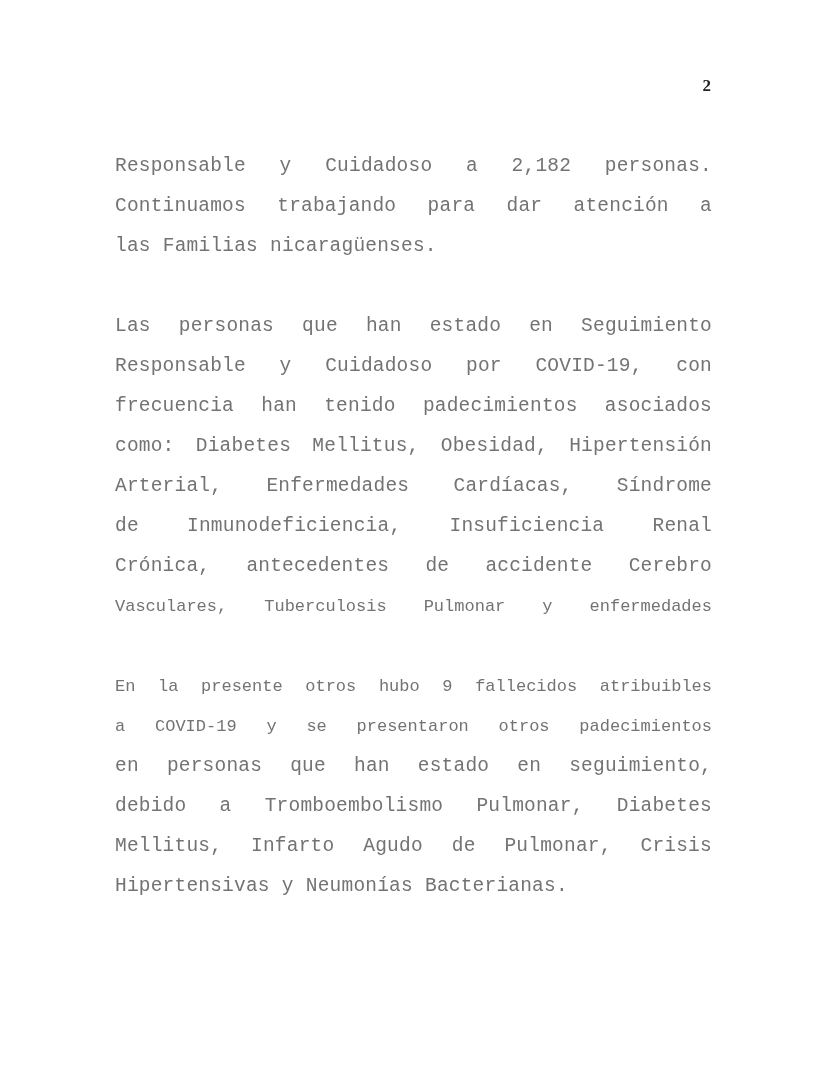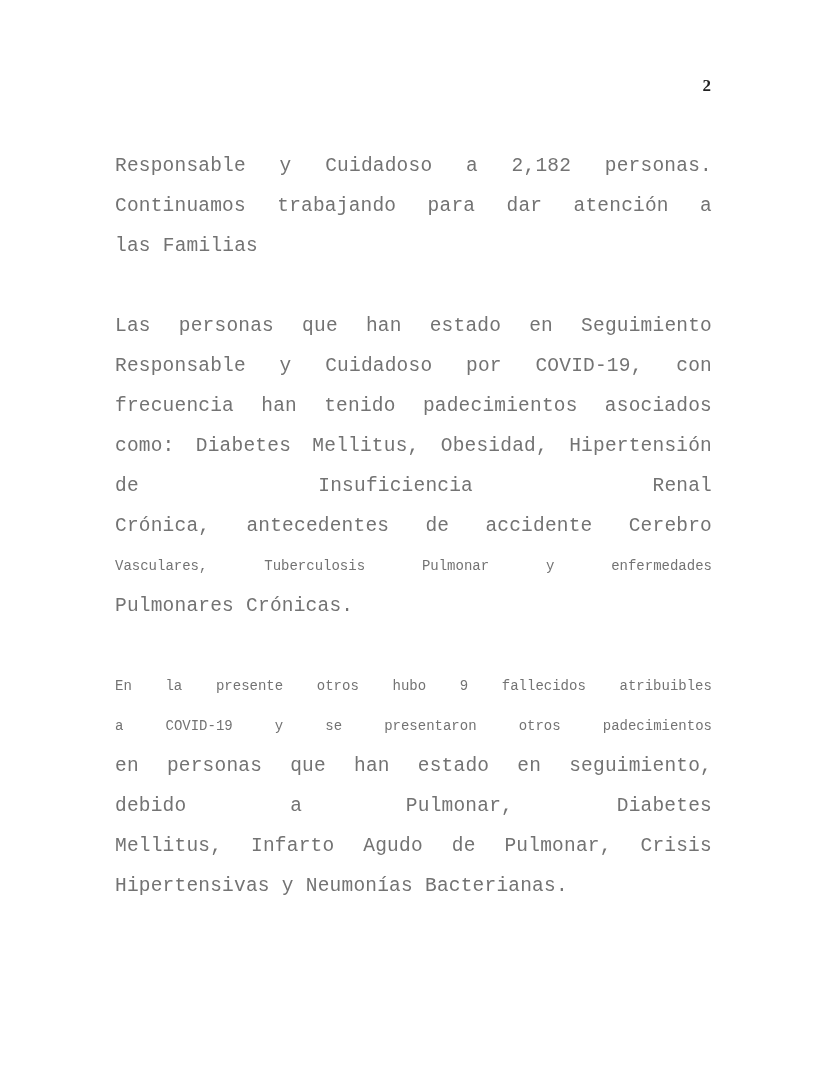--- a/index.html
+++ b/index.html
@@ -60,53 +60,53 @@
     justify-content: space-between;
   }
   .line.last {
     justify-content: flex-start;
   }
   .line.last .w + .w {
     margin-left: 0.62em;
   }
   
   .line.tight {
-    font-size: 14px;
+    font-size: 17px;
     letter-spacing: 0px;
   }
   .w {
     display: inline-block;
   }
 </style>
 </head>
 <body>
 
 <div class="page">
 
   <div class="page-number">2</div>
 
   <div class="body-text">
       <div class="para">
         <div class="line justify"><span class="w">Responsable</span><span class="w">y</span><span class="w">Cuidadoso</span><span class="w">a</span><span class="w">2,182</span><span class="w">personas.</span></div>
         <div class="line justify"><span class="w">Continuamos</span><span class="w">trabajando</span><span class="w">para</span><span class="w">dar</span><span class="w">atención</span><span class="w">a</span></div>
-        <div class="line last"><span class="w">las</span><span class="w">Familias</span></div>
+        <div class="line last"><span class="w">las</span><span class="w">Familias</span><span class="w">nicaragüenses.</span></div>
       </div>
       <div class="para">
         <div class="line justify"><span class="w">Las</span><span class="w">personas</span><span class="w">que</span><span class="w">han</span><span class="w">estado</span><span class="w">en</span><span class="w">Seguimiento</span></div>
         <div class="line justify"><span class="w">Responsable</span><span class="w">y</span><span class="w">Cuidadoso</span><span class="w">por</span><span class="w">COVID-19,</span><span class="w">con</span></div>
         <div class="line justify"><span class="w">frecuencia</span><span class="w">han</span><span class="w">tenido</span><span class="w">padecimientos</span><span class="w">asociados</span></div>
         <div class="line justify"><span class="w">como:</span><span class="w">Diabetes</span><span class="w">Mellitus,</span><span class="w">Obesidad,</span><span class="w">Hipertensión</span></div>
-        <div class="line justify"><span class="w">de</span><span class="w">Insuficiencia</span><span class="w">Renal</span></div>
+        <div class="line justify"><span class="w">Arterial,</span><span class="w">Enfermedades</span><span class="w">Cardíacas,</span><span class="w">Síndrome</span></div>
+        <div class="line justify"><span class="w">de</span><span class="w">Inmunodeficiencia,</span><span class="w">Insuficiencia</span><span class="w">Renal</span></div>
         <div class="line justify"><span class="w">Crónica,</span><span class="w">antecedentes</span><span class="w">de</span><span class="w">accidente</span><span class="w">Cerebro</span></div>
         <div class="line justify tight"><span class="w">Vasculares,</span><span class="w">Tuberculosis</span><span class="w">Pulmonar</span><span class="w">y</span><span class="w">enfermedades</span></div>
-        <div class="line last"><span class="w">Pulmonares</span><span class="w">Crónicas.</span></div>
       </div>
       <div class="para">
         <div class="line justify tight"><span class="w">En</span><span class="w">la</span><span class="w">presente</span><span class="w">otros</span><span class="w">hubo</span><span class="w">9</span><span class="w">fallecidos</span><span class="w">atribuibles</span></div>
         <div class="line justify tight"><span class="w">a</span><span class="w">COVID-19</span><span class="w">y</span><span class="w">se</span><span class="w">presentaron</span><span class="w">otros</span><span class="w">padecimientos</span></div>
         <div class="line justify"><span class="w">en</span><span class="w">personas</span><span class="w">que</span><span class="w">han</span><span class="w">estado</span><span class="w">en</span><span class="w">seguimiento,</span></div>
-        <div class="line justify"><span class="w">debido</span><span class="w">a</span><span class="w">Pulmonar,</span><span class="w">Diabetes</span></div>
+        <div class="line justify"><span class="w">debido</span><span class="w">a</span><span class="w">Tromboembolismo</span><span class="w">Pulmonar,</span><span class="w">Diabetes</span></div>
         <div class="line justify"><span class="w">Mellitus,</span><span class="w">Infarto</span><span class="w">Agudo</span><span class="w">de</span><span class="w">Pulmonar,</span><span class="w">Crisis</span></div>
         <div class="line last"><span class="w">Hipertensivas</span><span class="w">y</span><span class="w">Neumonías</span><span class="w">Bacterianas.</span></div>
       </div>
     </div>
 
 </div>
 
 </body></html>

